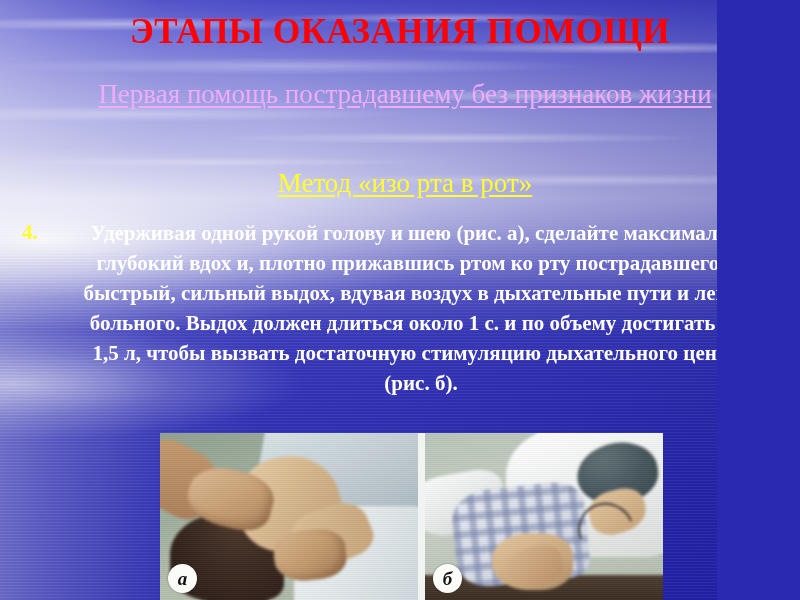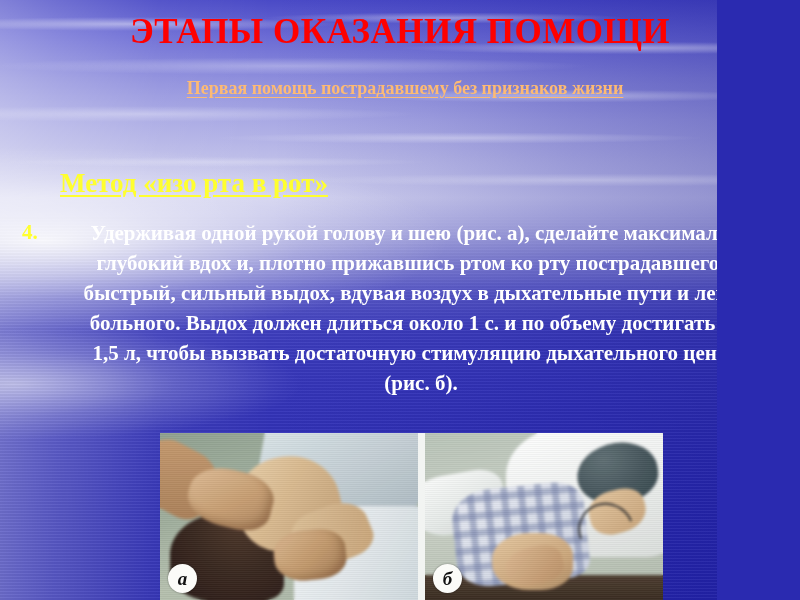--- a/index.html
+++ b/index.html
@@ -121,37 +121,37 @@
     line-height: 1.05;
     white-space: nowrap;
   }
 
   .subtitle {
     position: absolute;
     top: 77px;
     left: 60px;
     width: 690px;
     text-align: center;
-    color: #fdba74;
-    font-size: 18px;
-    font-weight: bold;
+    color: #f0abfc;
+    font-size: 27px;
+    font-weight: normal;
     line-height: 1.28;
     text-decoration: underline;
     text-underline-offset: 3px;
   }
 
   .method {
     position: absolute;
     top: 167px;
     left: 60px;
     width: 690px;
-    text-align: left;
+    text-align: center;
     color: #ffff2e;
     font-size: 27px;
-    font-weight: bold;
+    font-weight: normal;
     line-height: 1.25;
     text-decoration: underline;
     text-underline-offset: 3px;
   }
 
   .body-block {
     position: absolute;
     top: 218px;
     left: 22px;
     width: 740px;

